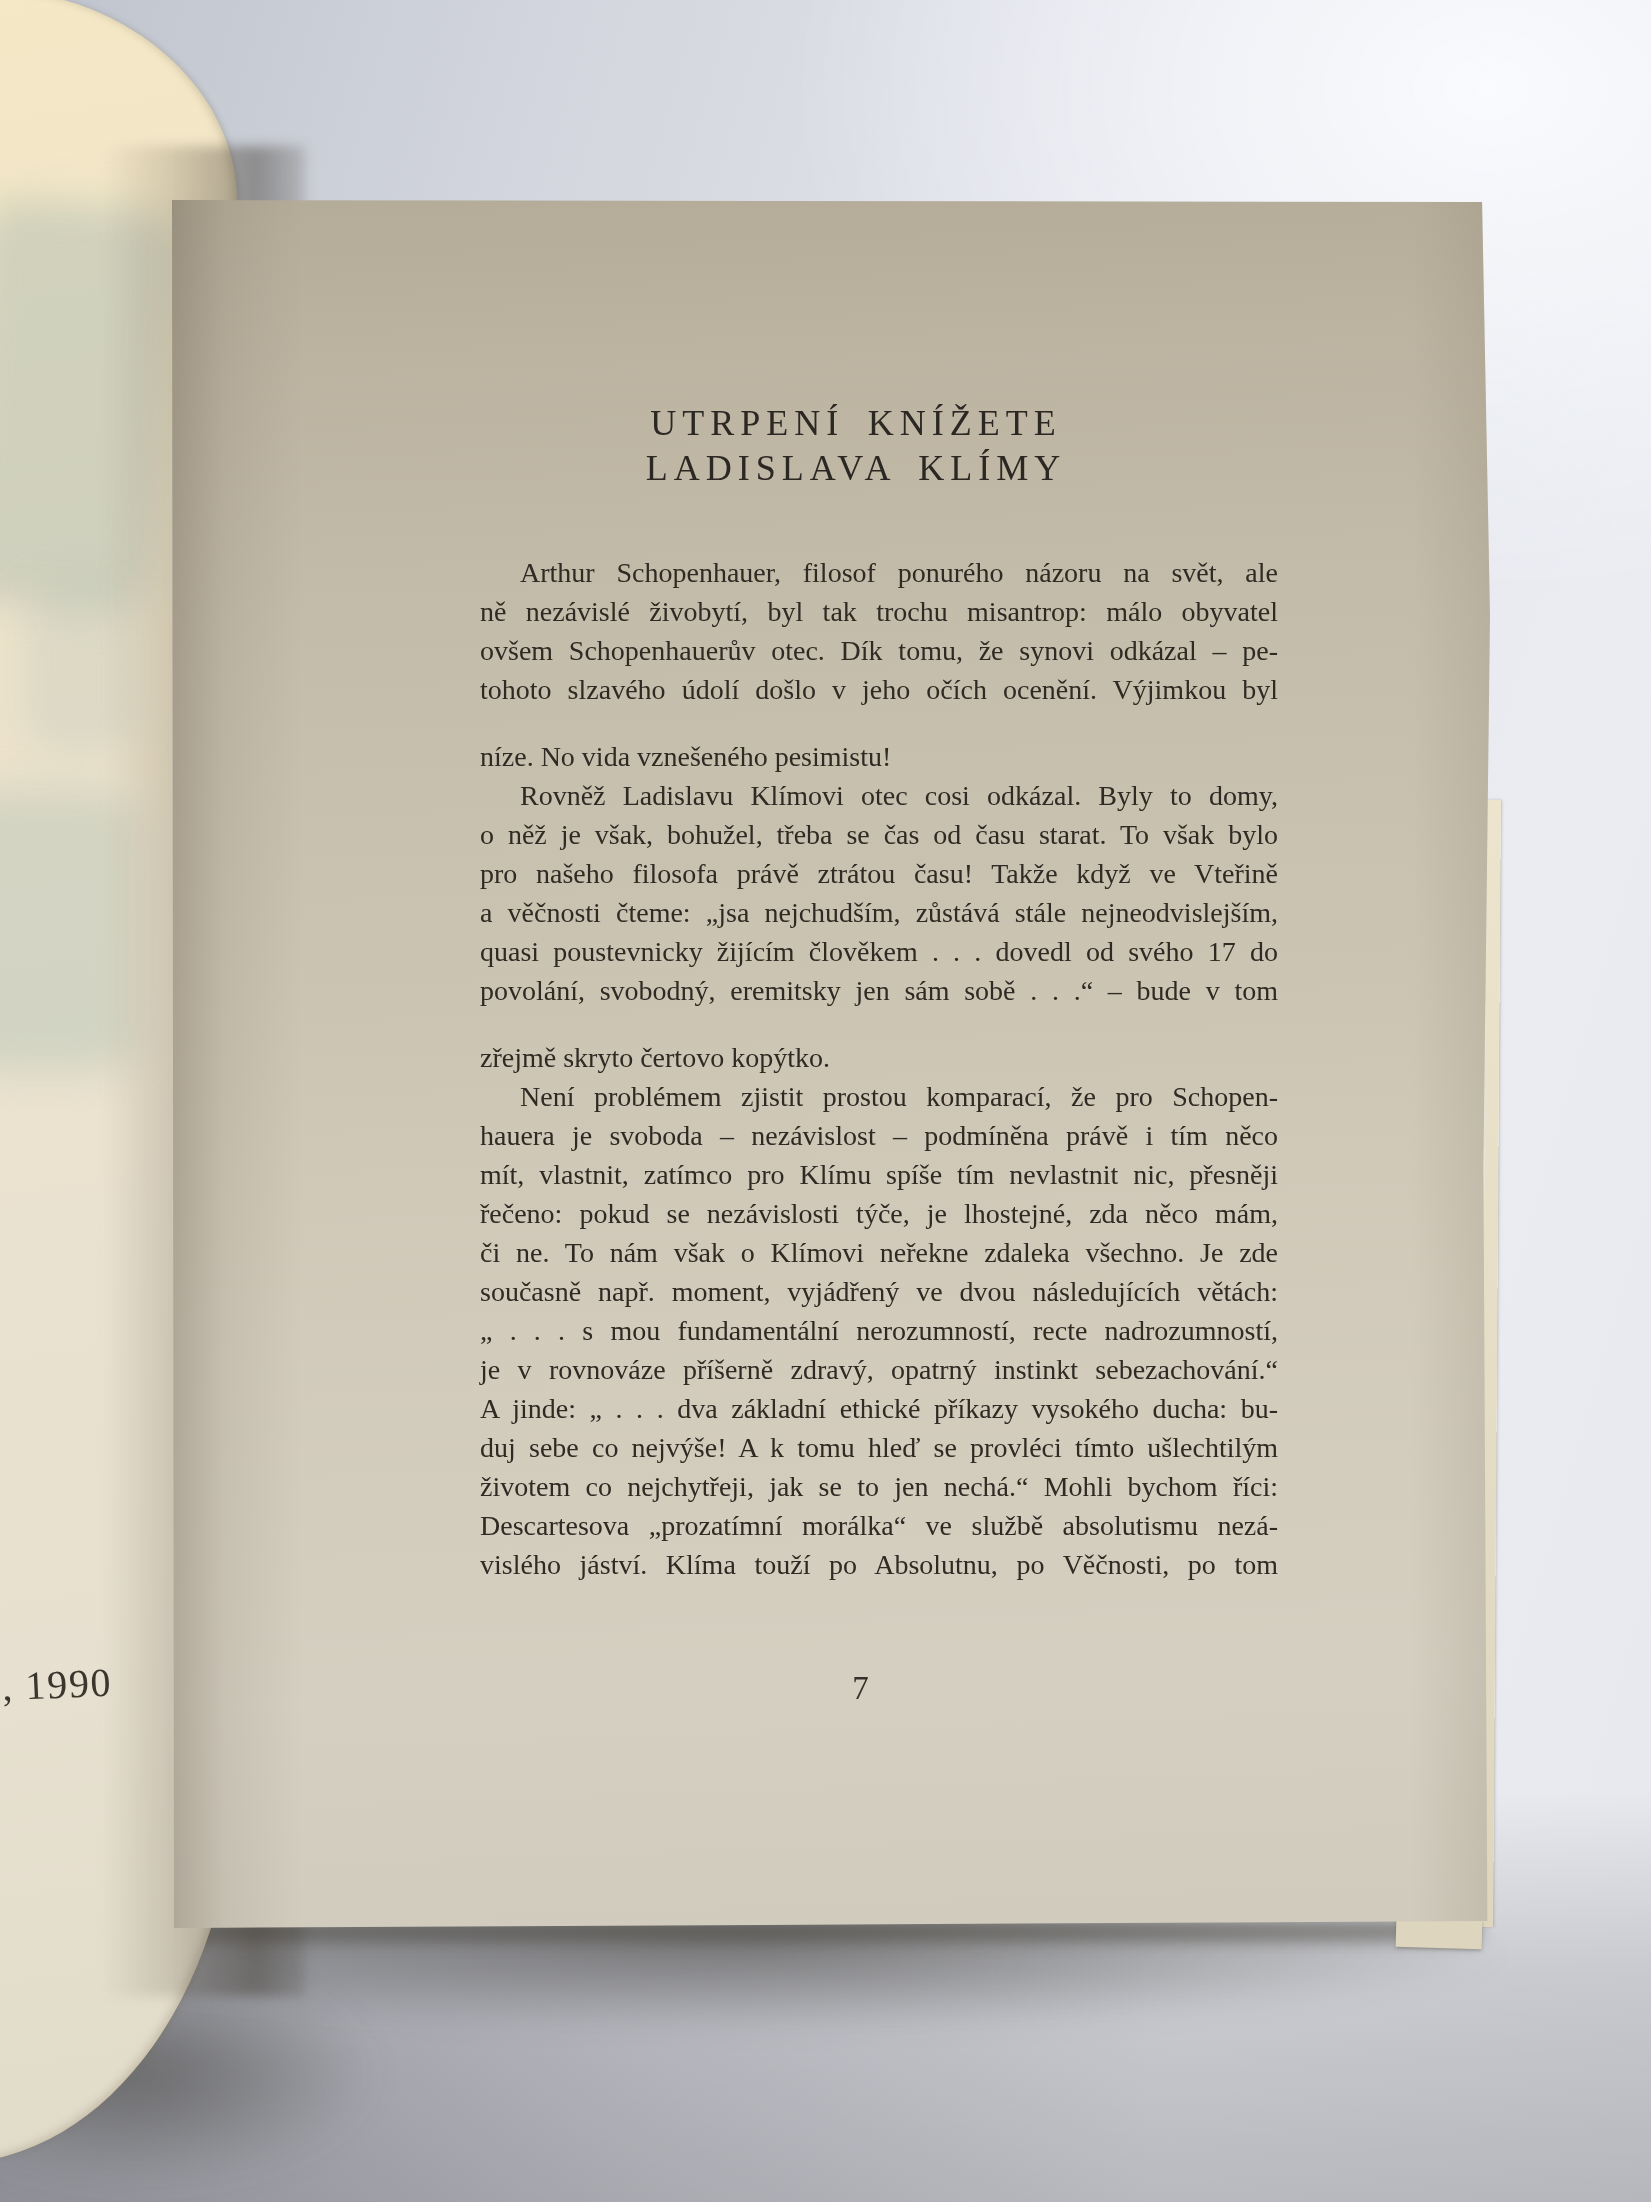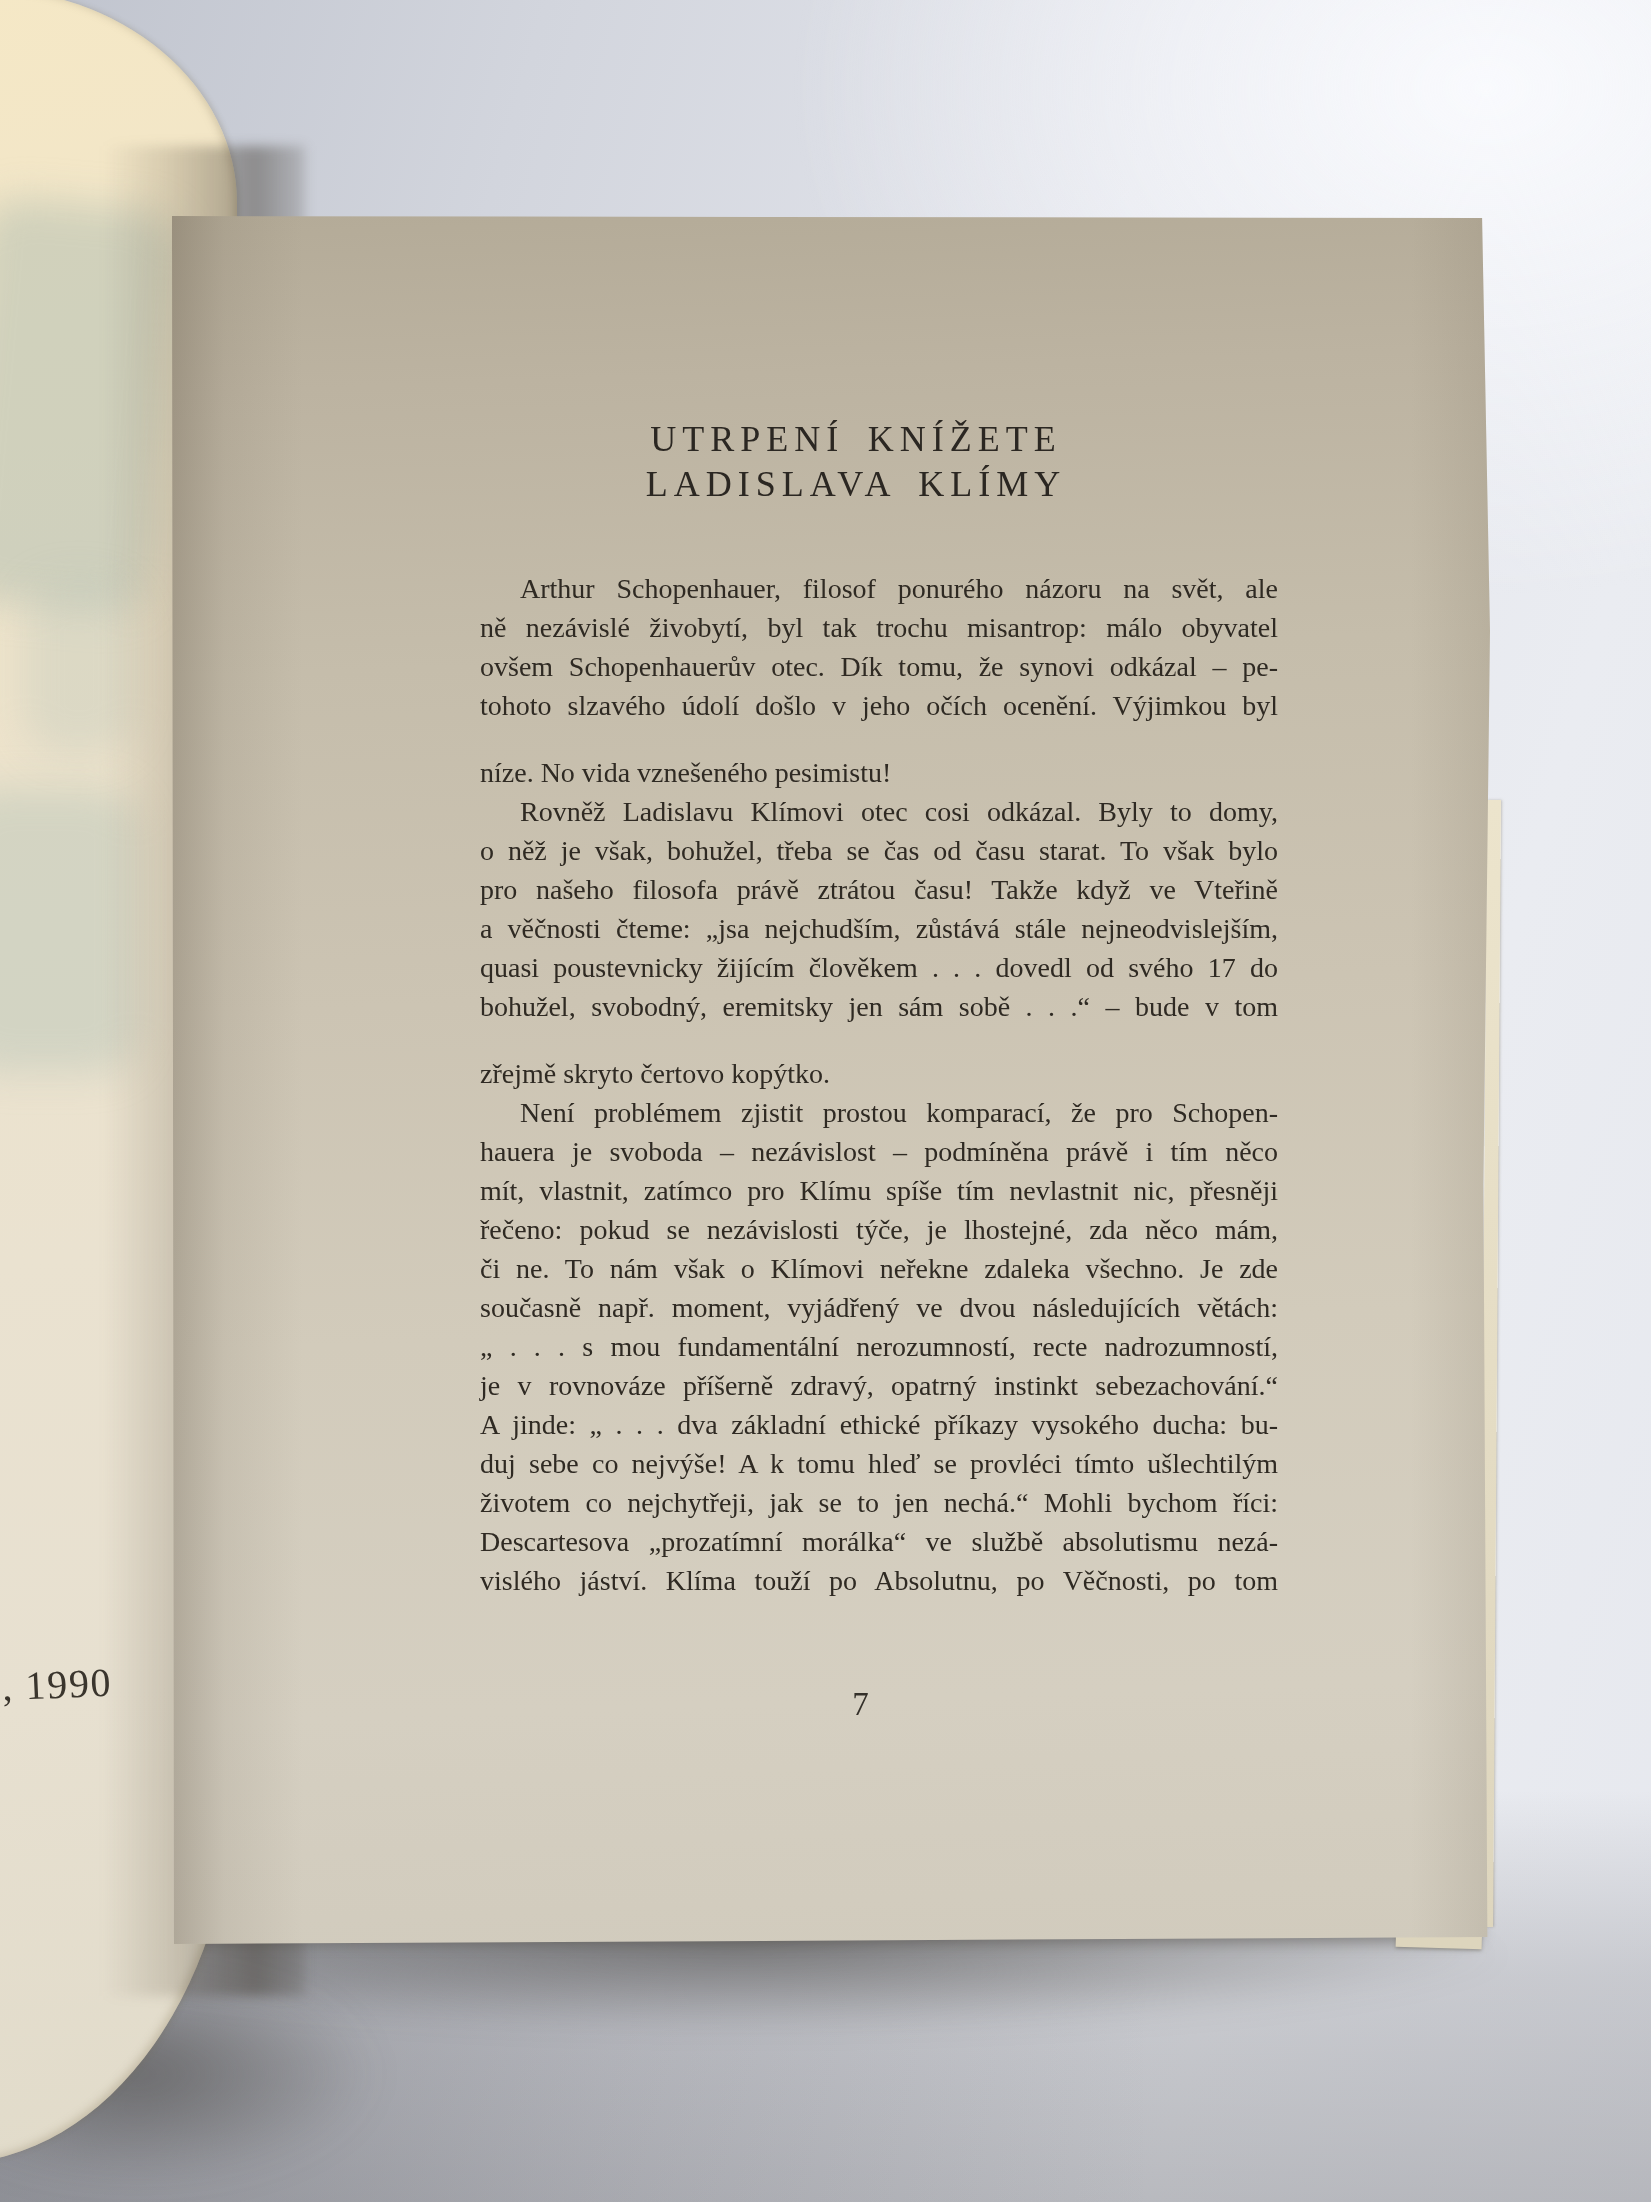--- a/index.html
+++ b/index.html
@@ -67,21 +67,21 @@
     transform:rotate(0.4deg);box-shadow:0.9px 0 2.6px rgba(110,100,80,0.35);
   }
   .underpage-corner{
     left:1396px;top:1919px;width:86px;height:29px;
     background:#ddd5bd;transform:rotate(1.6deg);
     box-shadow:0 1.7px 3.4px rgba(90,84,70,0.4);
   }
 
   
   .right-page{
-    left:172px;top:216px;width:1318px;height:1728px;
+    left:172px;top:200px;width:1318px;height:1728px;
     background:
       linear-gradient(90deg, rgba(91,80,64,0.30) 0%, rgba(91,80,64,0.10) 4%, rgba(91,80,64,0) 10%),
       linear-gradient(270deg, rgba(120,110,92,0.16) 0%, rgba(120,110,92,0) 6%),
       linear-gradient(178deg,#b4ab98 0%,#bcb3a1 10%,#c5bdab 26%,#ccc4b3 45%,#d2cbbb 64%,#d5cfc1 85%,#d1cbbd 100%);
     clip-path:polygon(0 0, 99.4% 0.12%, 100% 24%, 99.5% 56%, 99.8% 99.6%, 0.15% 100%);
     box-shadow:0 3.4px 8.6px rgba(80,75,65,0.35);
   }
   .chapter-title{
     position:absolute;left:285px;top:201px;width:798px;
     text-align:center;color:#2b2722;
@@ -132,21 +132,21 @@
         <div class="line indent">Arthur Schopenhauer, filosof ponurého názoru na svět, ale</div>
         <div class="line">ně nezávislé živobytí, byl tak trochu misantrop: málo obyvatel</div>
         <div class="line">ovšem Schopenhauerův otec. Dík tomu, že synovi odkázal – pe-</div>
         <div class="line">tohoto slzavého údolí došlo v jeho očích ocenění. Výjimkou byl</div>
         <div class="line end">níze. No vida vznešeného pesimistu!</div>
         <div class="line indent">Rovněž Ladislavu Klímovi otec cosi odkázal. Byly to domy,</div>
         <div class="line">o něž je však, bohužel, třeba se čas od času starat. To však bylo</div>
         <div class="line">pro našeho filosofa právě ztrátou času! Takže když ve Vteřině</div>
         <div class="line">a věčnosti čteme: „jsa nejchudším, zůstává stále nejneodvislejším,</div>
         <div class="line">quasi poustevnicky žijícím člověkem . . . dovedl od svého 17 do</div>
-        <div class="line">bohužel, svobodný, eremitsky jen sám sobě . . .“ – bude v tom</div>
+        <div class="line">povolání, svobodný, eremitsky jen sám sobě . . .“ – bude v tom</div>
         <div class="line end">zřejmě skryto čertovo kopýtko.</div>
         <div class="line indent">Není problémem zjistit prostou komparací, že pro Schopen-</div>
         <div class="line">hauera je svoboda – nezávislost – podmíněna právě i tím něco</div>
         <div class="line">mít, vlastnit, zatímco pro Klímu spíše tím nevlastnit nic, přesněji</div>
         <div class="line">řečeno: pokud se nezávislosti týče, je lhostejné, zda něco mám,</div>
         <div class="line">či ne. To nám však o Klímovi neřekne zdaleka všechno. Je zde</div>
         <div class="line">současně např. moment, vyjádřený ve dvou následujících větách:</div>
         <div class="line">„ . . . s mou fundamentální nerozumností, recte nadrozumností,</div>
         <div class="line">je v rovnováze příšerně zdravý, opatrný instinkt sebezachování.“</div>
         <div class="line">A jinde: „ . . . dva základní ethické příkazy vysokého ducha: bu-</div>

